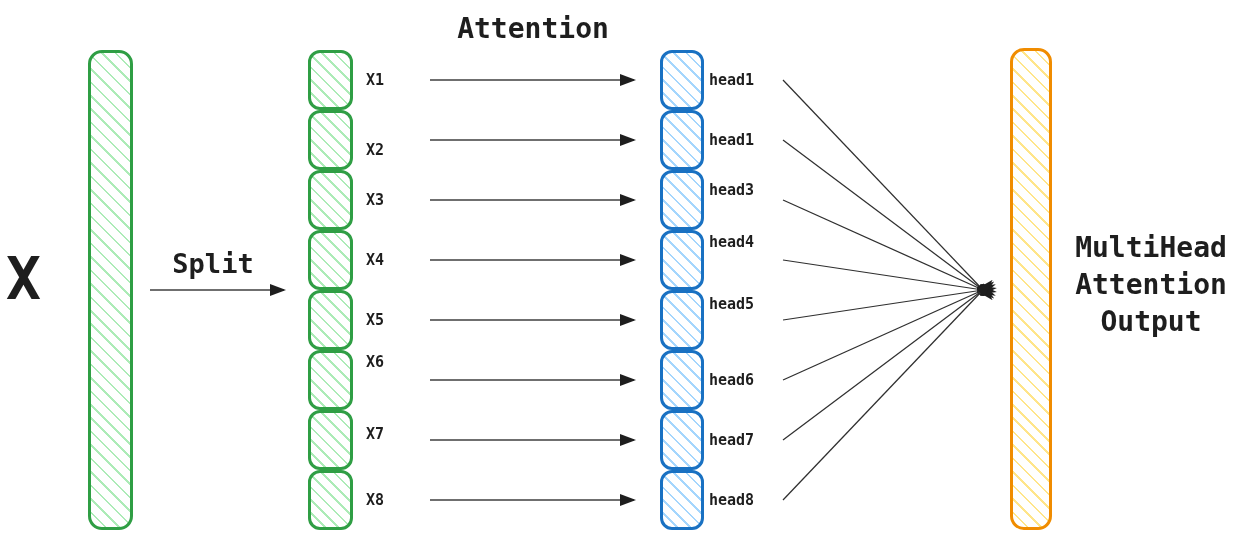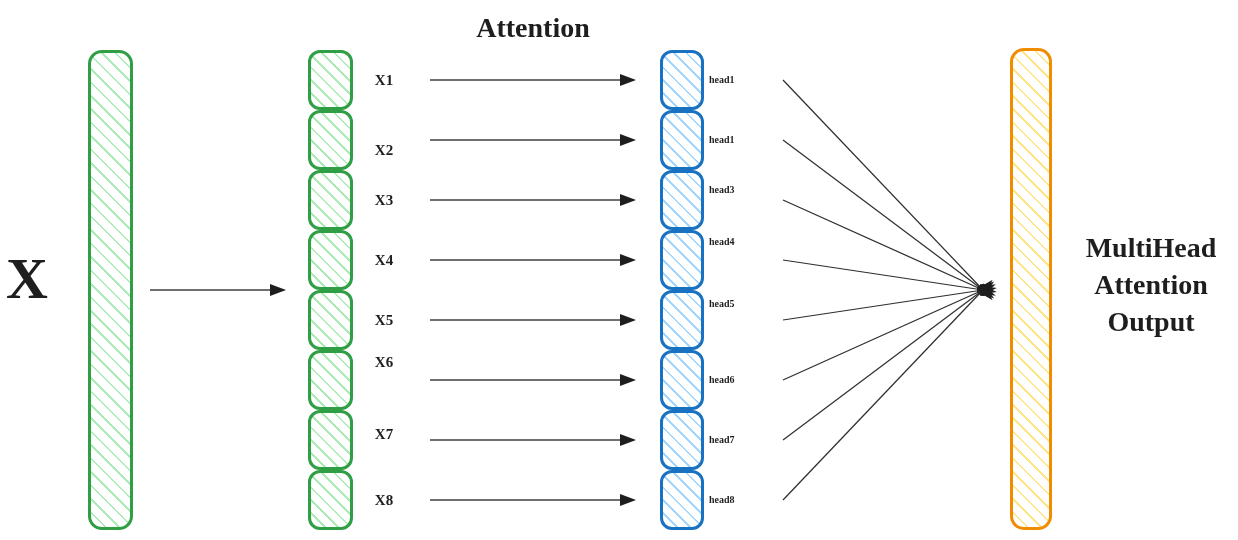--- a/index.html
+++ b/index.html
@@ -2,21 +2,21 @@
 <html style="--green_stroke: #2f9e44; --green_hatch: rgba(105,219,124,0.55); --blue_stroke: #1971c2; --blue_hatch: rgba(116,192,252,0.65); --orange_stroke: #f08c00; --orange_hatch: rgba(255,212,59,0.6); --text: #1e1e1e; --arrow_line: #6f6f6f; --arrow_head: #1e1e1e; --wire: #2f2f2f;"><head>
 <meta charset="utf-8">
 <style>
   html,body{margin:0;padding:0;background:#ffffff;}
   .canvas{
     position:relative;width:1238px;height:540px;background:#ffffff;
     overflow:hidden;
     font-family:"DejaVu Sans Mono","Liberation Mono",monospace;
     color:var(--text,#1e1e1e);
   }
-  .abs{position:absolute;font-family:Liberation Serif, serif;}
+  .abs{position:absolute;}
   svg.wires{position:absolute;left:0;top:0;pointer-events:none;}
   line.arrow{stroke:var(--arrow_line,#6f6f6f);stroke-width:2.2;}
   line.wire{stroke:var(--wire,#2f2f2f);stroke-width:1.25;}
   marker path{fill:var(--arrow_head,#1e1e1e);}
 
   
   .vbar{position:absolute;box-sizing:border-box;border-radius:14px;border:3.5px solid;}
   .vbar.green{
     border-color:var(--green_stroke);
     background:repeating-linear-gradient(45deg,var(--green_hatch) 0px,var(--green_hatch) 1.8px,transparent 1.8px,transparent 9.5px);
@@ -35,22 +35,22 @@
   }
   .cell.blue{
     width:44px;
     border-color:var(--blue_stroke);
     background:repeating-linear-gradient(45deg,var(--blue_hatch) 0px,var(--blue_hatch) 1.8px,transparent 1.8px,transparent 9px);
   }
 
   .big-x{left:6px;top:250px;font-size:58px;font-weight:700;line-height:1;letter-spacing:-2px;}
   .split-label{left:152px;top:248px;width:122px;text-align:center;font-size:27px;font-weight:600;}
   .attention-title{left:448px;top:12px;width:170px;text-align:center;font-size:28px;font-weight:600;}
-  .x-label{left:366px;width:36px;height:20px;line-height:20px;text-align:center;font-size:15px;font-weight:600;}
-  .head-label{left:709px;width:78px;height:20px;line-height:20px;text-align:left;font-size:10px;font-weight:600;}
+  .x-label{left:366px;width:36px;height:20px;line-height:20px;text-align:left;font-size:15px;font-weight:600;}
+  .head-label{left:709px;width:78px;height:20px;line-height:20px;text-align:left;font-size:15px;font-weight:600;}
   .output-label{left:1054px;top:229px;width:194px;text-align:center;font-size:28px;font-weight:600;line-height:37px;}
 </style>
 </head>
 <body>
 
 <div class="canvas">
 
   <svg class="wires" width="1238" height="540" viewBox="0 0 1238 540">
     <defs>
       <marker id="mArrow" viewBox="0 0 16 12" refX="14" refY="6" markerWidth="16" markerHeight="12" orient="auto" markerUnits="userSpaceOnUse">
@@ -78,20 +78,21 @@
     <line class="wire" x1="783" y1="260" x2="983" y2="290" marker-end="url(#mConv)"></line>
     <line class="wire" x1="783" y1="320" x2="983" y2="290" marker-end="url(#mConv)"></line>
     <line class="wire" x1="783" y1="380" x2="983" y2="290" marker-end="url(#mConv)"></line>
     <line class="wire" x1="783" y1="440" x2="983" y2="290" marker-end="url(#mConv)"></line>
     <line class="wire" x1="783" y1="500" x2="983" y2="290" marker-end="url(#mConv)"></line>
   </svg>
 
   <div class="abs big-x">X</div>
   <div class="vbar green" style="left:88px;top:50px;width:45px;height:480px;"></div>
 
+  <div class="abs split-label">Split</div>
 
   <div class="col" style="left:308px;top:50px;">
     <div class="cell green"></div>
     <div class="cell green"></div>
     <div class="cell green"></div>
     <div class="cell green"></div>
     <div class="cell green"></div>
     <div class="cell green"></div>
     <div class="cell green"></div>
     <div class="cell green"></div>

